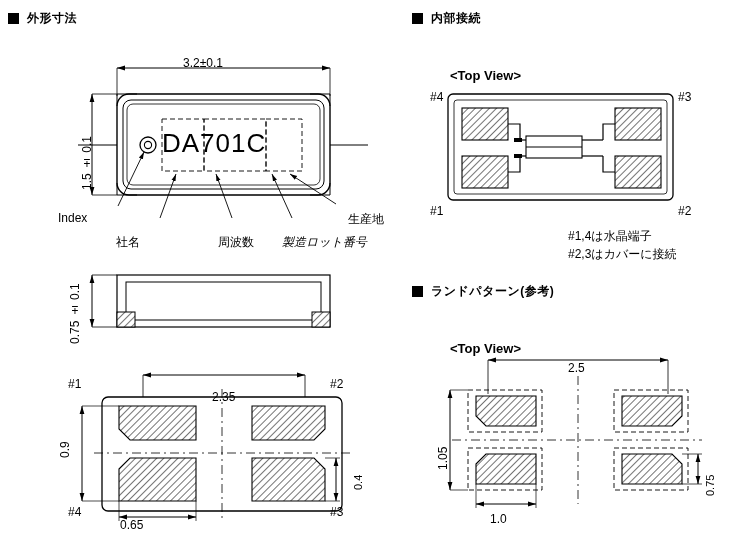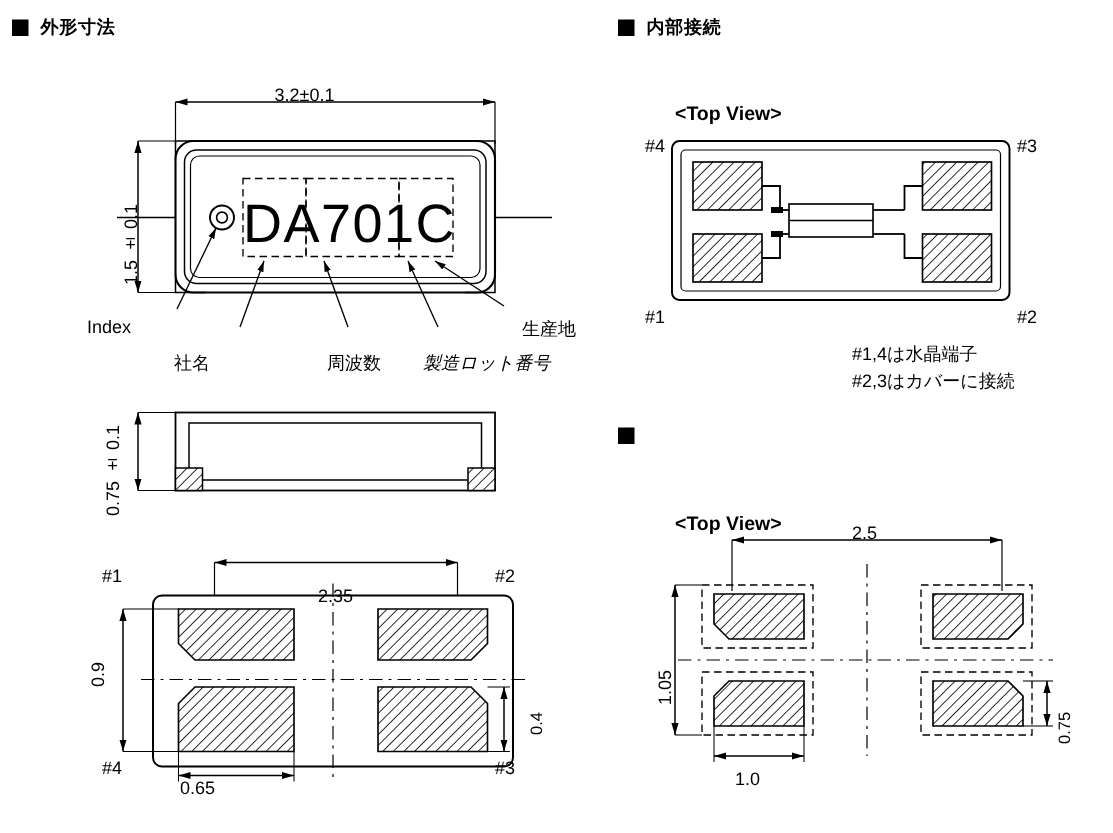--- a/index.html
+++ b/index.html
@@ -25,21 +25,21 @@
 <div class="abs sec-title" style="left:8px;top:10px;">
   <span class="sq"></span><span>外形寸法</span>
 </div>
 
 <div class="abs sec-title" style="left:412px;top:10px;">
   <span class="sq"></span><span>内部接続</span>
 </div>
 <div class="abs sub-title" style="left:450px;top:40px;">&lt;Top View&gt;</div>
 
 <div class="abs sec-title" style="left:412px;top:283px;">
-  <span class="sq"></span>
+  <span class="sq"></span><span>ランドパターン(参考)</span>
 </div>
 <div class="abs sub-title" style="left:450px;top:313px;">&lt;Top View&gt;</div>
 
 <svg class="abs" style="left:0;top:0;width:0;height:0;" aria-hidden="true">
   <defs>
     <pattern id="hatch" patternUnits="userSpaceOnUse" width="5" height="5" patternTransform="rotate(45)">
       <rect width="5" height="5" fill="#ffffff"></rect>
       <line x1="0" y1="0" x2="0" y2="5" stroke="#000" stroke-width="1.1"></line>
     </pattern>
     <pattern id="hatch2" patternUnits="userSpaceOnUse" width="5" height="5" patternTransform="rotate(-45)">
@@ -94,21 +94,21 @@
 
   <line x1="104" y1="106" x2="78" y2="160" stroke="#000" stroke-width="0.9" marker-start="url(#a2)"></line>
   <line x1="136" y1="128" x2="120" y2="172" stroke="#000" stroke-width="0.9" marker-start="url(#a2)"></line>
   <line x1="176" y1="128" x2="192" y2="172" stroke="#000" stroke-width="0.9" marker-start="url(#a2)"></line>
   <line x1="232" y1="128" x2="252" y2="172" stroke="#000" stroke-width="0.9" marker-start="url(#a2)"></line>
   <line x1="250" y1="128" x2="296" y2="158" stroke="#000" stroke-width="0.9" marker-start="url(#a2)"></line>
 </svg>
 
 <div class="abs lbl" style="left:183px;top:56px;">3.2±0.1</div>
 <div class="abs lbl vert" style="left:80px;top:110px;height:80px;">1.5 ± 0.1</div>
-<div class="abs" style="left:162px;top:128px;font-size:36px;letter-spacing:1px;font-family:'Liberation Sans',sans-serif;">DA701C</div>
+<div class="abs" style="left:162px;top:128px;font-size:26px;letter-spacing:1px;font-family:'Liberation Sans',sans-serif;">DA701C</div>
 
 <div class="abs lbl" style="left:58px;top:211px;">Index</div>
 <div class="abs lbl" style="left:94px;top:234px;margin-left:22px;">社名</div>
 <div class="abs lbl" style="left:218px;top:234px;">周波数</div>
 <div class="abs lbl" style="left:282px;top:234px;font-style:italic;">製造ロット番号</div>
 <div class="abs lbl" style="left:348px;top:211px;">生産地</div>
 
 <svg class="abs" style="left:40px;top:262px;" width="340" height="80">
   <defs>
     <marker id="b1" markerWidth="9" markerHeight="8" refX="8" refY="4" orient="auto">
@@ -245,16 +245,16 @@
 
   <line x1="278" y1="116" x2="278" y2="146" stroke="#000" stroke-width="1" marker-start="url(#d2)" marker-end="url(#d1)"></line>
   <line x1="262" y1="116" x2="282" y2="116" stroke="#000" stroke-width="0.7"></line>
   <line x1="262" y1="146" x2="282" y2="146" stroke="#000" stroke-width="0.7"></line>
 
   <line x1="56" y1="166" x2="116" y2="166" stroke="#000" stroke-width="1" marker-start="url(#d2)" marker-end="url(#d1)"></line>
   <line x1="56" y1="146" x2="56" y2="170" stroke="#000" stroke-width="0.7"></line>
   <line x1="116" y1="146" x2="116" y2="170" stroke="#000" stroke-width="0.7"></line>
 </svg>
 
-<div class="abs lbl" style="left:568px;top:348px;">2.5</div>
+<div class="abs lbl" style="left:568px;top:361px;">2.5</div>
 <div class="abs lbl vert" style="left:436px;top:430px;height:40px;">1.05</div>
 <div class="abs lbl vert" style="left:704px;top:462px;height:34px;font-size:11px;">0.75</div>
 <div class="abs lbl" style="left:490px;top:512px;">1.0</div>
 
 </body></html>

